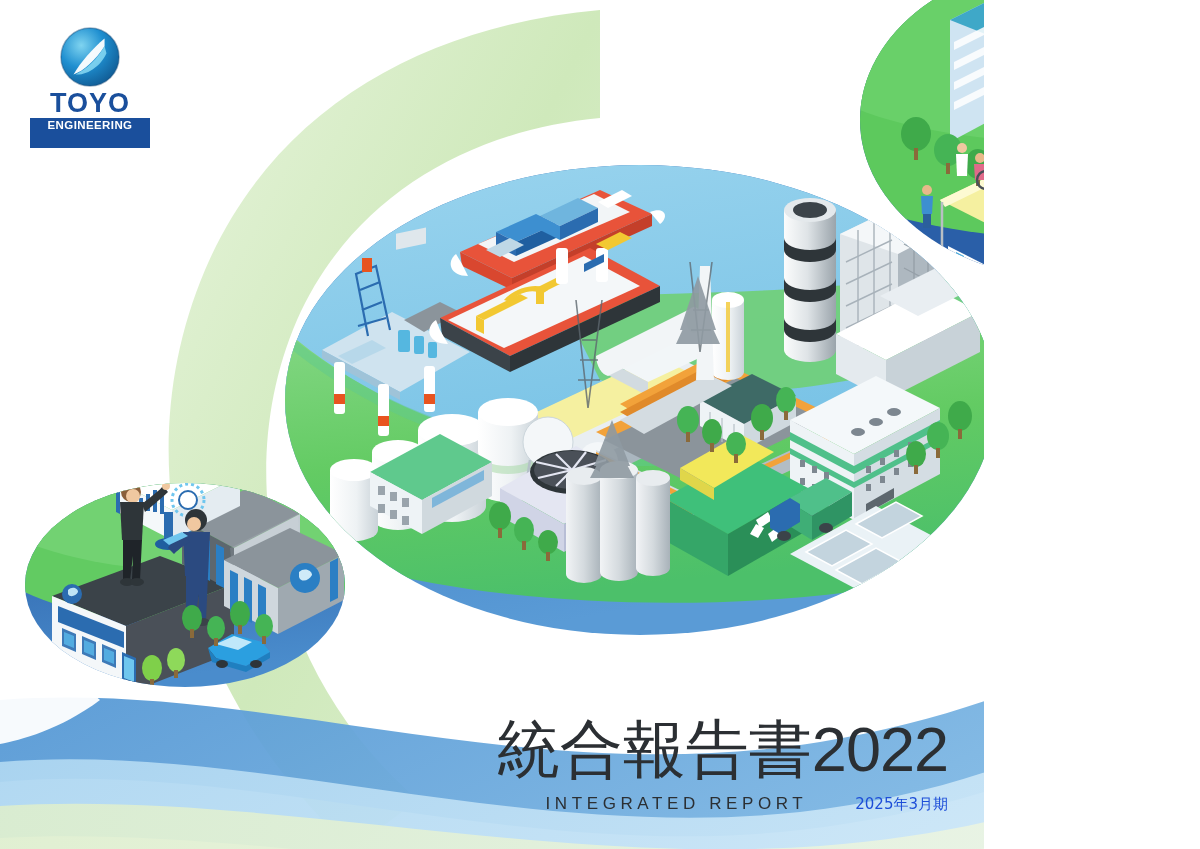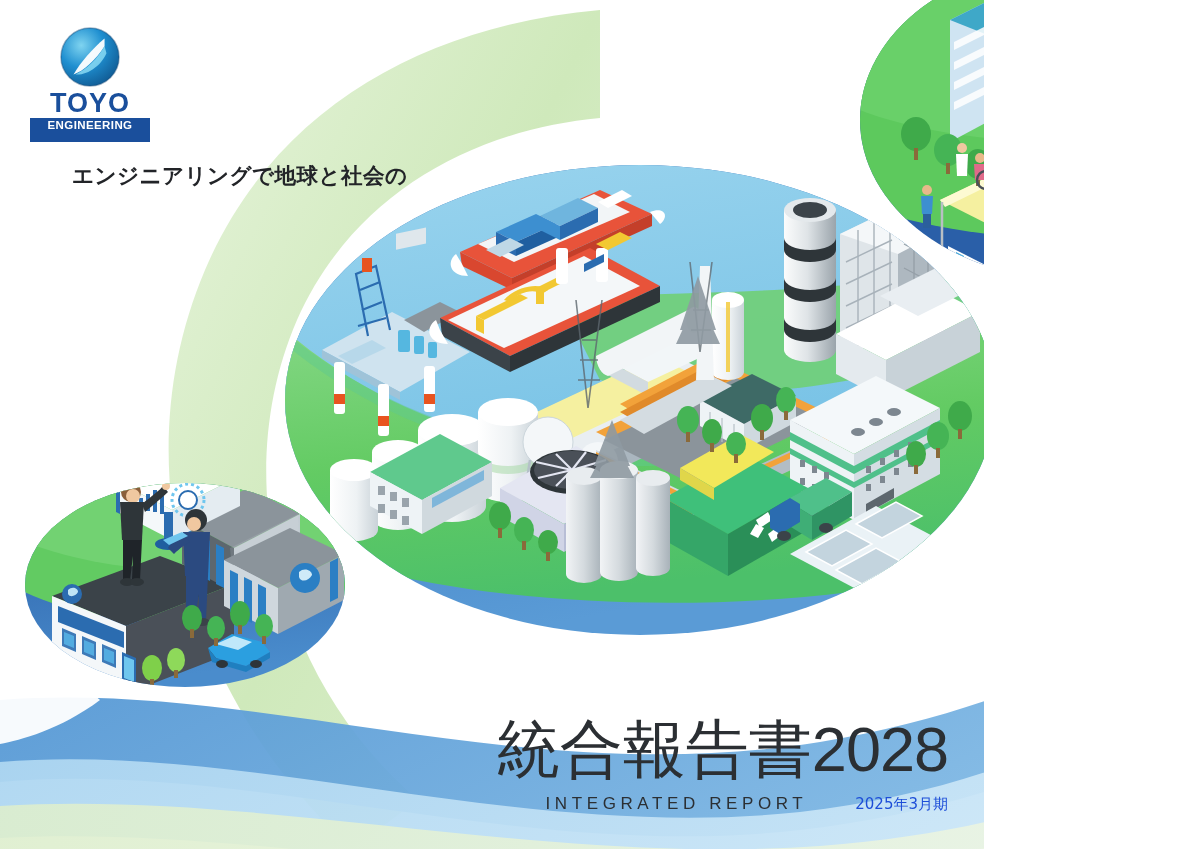--- a/index.html
+++ b/index.html
@@ -14,21 +14,21 @@
   .logo-mark{width:62px;height:62px;margin:0 auto;display:block;}
   .logo-word{margin-top:2px;text-align:center;}
   .logo-toyo{
     font-family:"Liberation Sans",sans-serif;font-weight:bold;font-size:27px;
     letter-spacing:1px;color:#1a4f9c;line-height:1;display:block;
     transform:scaleY(1.05);
   }
   .logo-eng{
     display:block;margin-top:1px;font-family:"Liberation Sans",sans-serif;
     font-weight:bold;font-size:11.5px;letter-spacing:0.4px;color:#1a4f9c;
-    background:#1a4f9c;color:#fff;padding:1px 0 11px 0;line-height:1.05;
+    background:#1a4f9c;color:#fff;padding:1px 0 17px 0;line-height:1.05;
   }
 
   
   .tagline{position:absolute;left:72px;top:156px;width:520px;}
   .tagline div{
     font-family:"DejaVu Sans","Liberation Sans",sans-serif;
     font-weight:bold;font-size:21.5px;color:#222428;line-height:1.85;
     letter-spacing:0.5px;white-space:nowrap;
   }
 
@@ -867,24 +867,23 @@
       <path d="M 47 21 C 40 34 28 45 17 50 C 30 51 44 40 49 28 Z" fill="#8fdff5" opacity="0.8"></path>
       <circle cx="32" cy="32" r="30" fill="none" stroke="#0a3f6e" stroke-width="1.5" opacity="0.4"></circle>
     </svg>
     <div class="logo-word">
       <span class="logo-toyo">TOYO</span>
       <span class="logo-eng">ENGINEERING</span>
     </div>
   </div>
 
   <div class="tagline">
-    <div>エンジニアリングで地球と社会の</div>
   </div>
 
   <div class="title-block">
-    <div class="title-main"><span>統合報告書</span><span class="yr">2028</span></div>
+    <div class="title-main"><span>統合報告書</span><span class="yr">2022</span></div>
     <div class="title-sub-row">
       <div class="title-en">INTEGRATED REPORT</div>
       <div class="title-period">2025年3月期</div>
     </div>
   </div>
 
 </div>
 
 </body></html>

